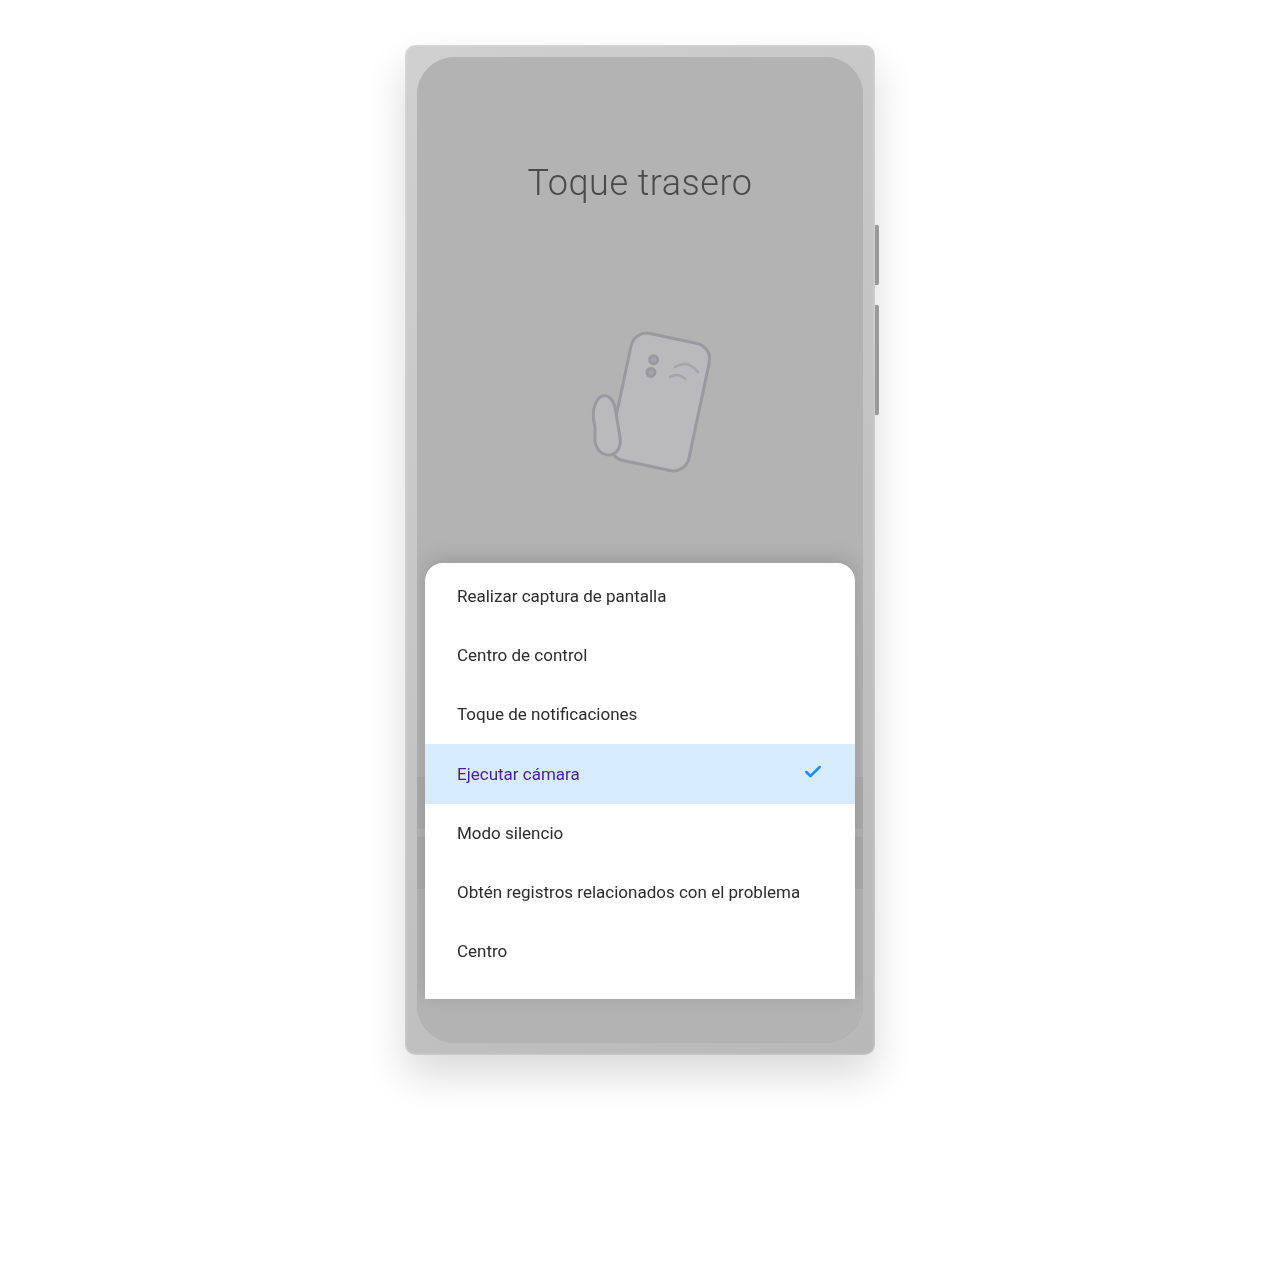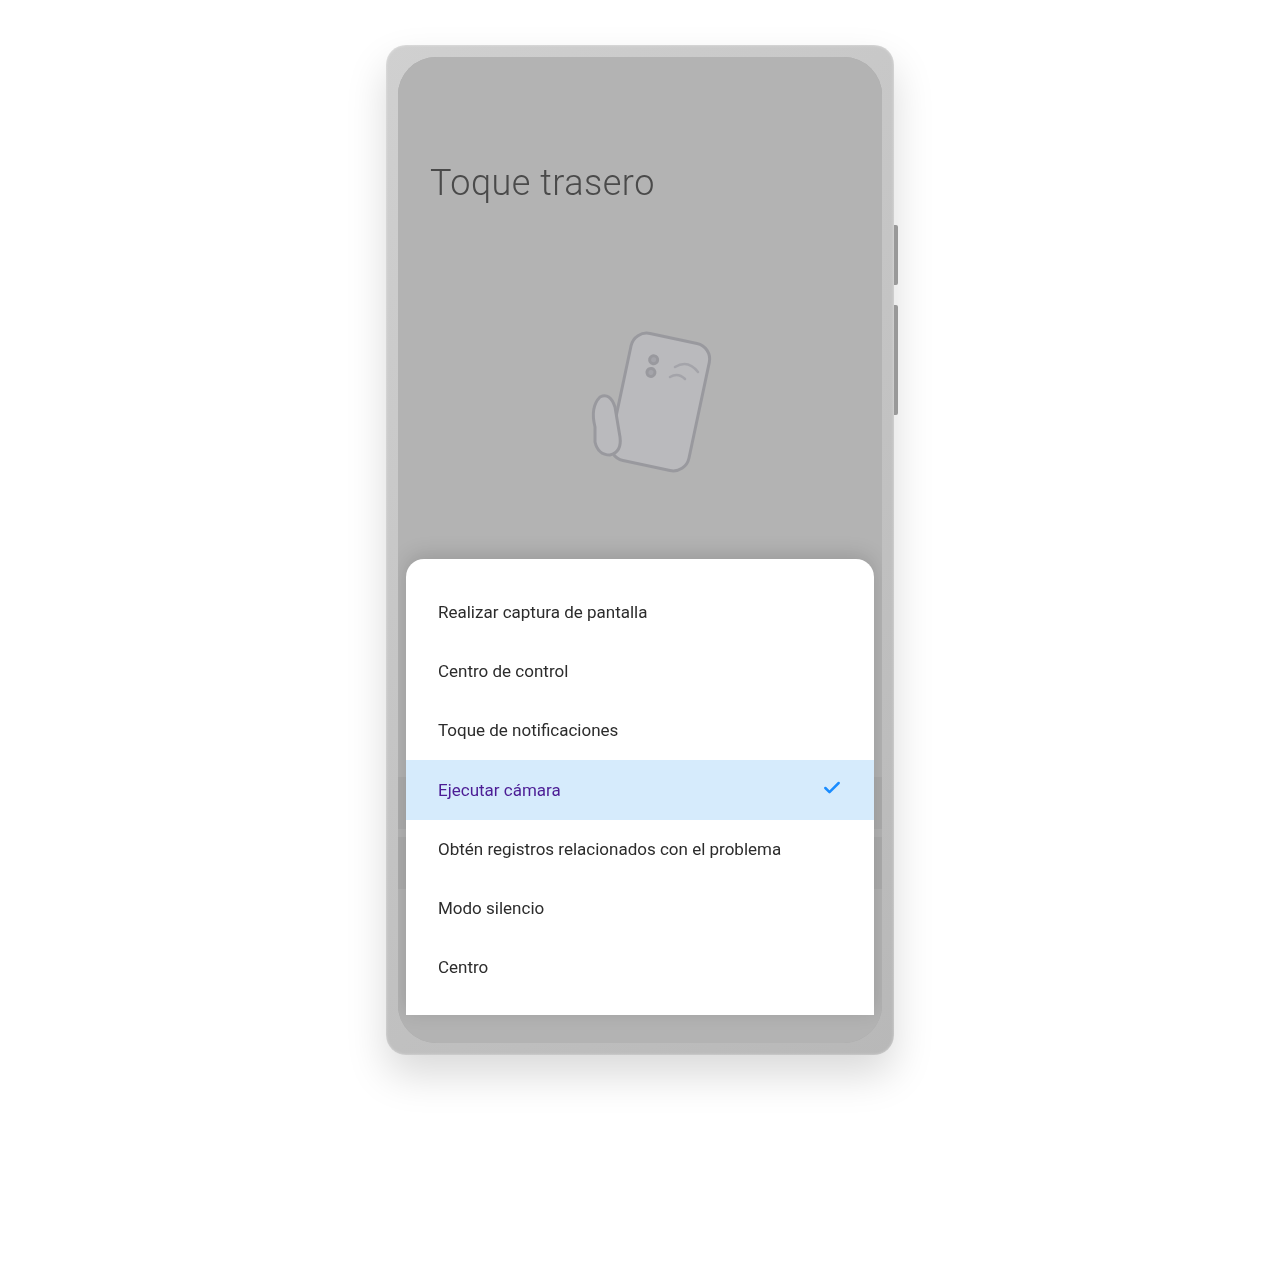--- a/index.html
+++ b/index.html
@@ -13,27 +13,28 @@
       height: 1280px;
       background: #ffffff;
       font-family: -apple-system, BlinkMacSystemFont, 'Segoe UI', Roboto, sans-serif;
       display: flex;
       justify-content: center;
       align-items: flex-start;
       padding-top: 45px;
     }
     
     .phone-frame {
-      width: 508px;
+      width: 470px;
       height: 1010px;
       background: linear-gradient(135deg, #d0d0d0, #b8b8b8);
-      border-radius: 20px;
+      border-radius: 10px;
       padding: 12px;
       box-shadow: 0 20px 40px rgba(0,0,0,0.15), inset 0 0 3px rgba(255,255,255,0.5);
       position: relative;
+      text-align: center;
     }
     
     .phone-side-button-1 {
       position: absolute;
       right: -4px;
       top: 180px;
       width: 4px;
       height: 60px;
       background: #999;
       border-radius: 0 2px 2px 0;
@@ -92,23 +93,23 @@
       bottom: 0;
       display: flex;
       align-items: flex-end;
       justify-content: center;
     }
     
     .modal-sheet {
       width: calc(100% - 16px);
       background: #ffffff;
       border-radius: 18px 18px 0 0;
-      margin-bottom: 28px;
+      margin-bottom: 44px;
       box-shadow: 0 -4px 20px rgba(0,0,0,0.15);
-      padding: 24px 0 18px;
+      padding: 4px 0 18px;
     }
     
     .option-item {
       display: flex;
       align-items: center;
       justify-content: space-between;
       padding: 18px 32px;
       min-height: 58px;
       cursor: pointer;
     }
@@ -189,25 +190,25 @@
             <span class="option-label">Ejecutar cámara</span>
             <span class="check-icon">
               <svg width="20" height="20" viewBox="0 0 24 24" fill="none" stroke="currentColor" stroke-width="3" stroke-linecap="round" stroke-linejoin="round">
                 <polyline points="20 6 9 17 4 12"></polyline>
               </svg>
             </span>
           </div>
 
 
           <div class="option-item">
+            <span class="option-label">Modo silencio</span>
+          </div>
+
+          <div class="option-item">
             <span class="option-label">Obtén registros relacionados con el problema</span>
-          </div>
-
-          <div class="option-item">
-            <span class="option-label">Modo silencio</span>
           </div>
 
           <div class="option-item">
             <span class="option-label">Centro</span>
           </div>
 
         </div>
       </div>
 
     </div>

